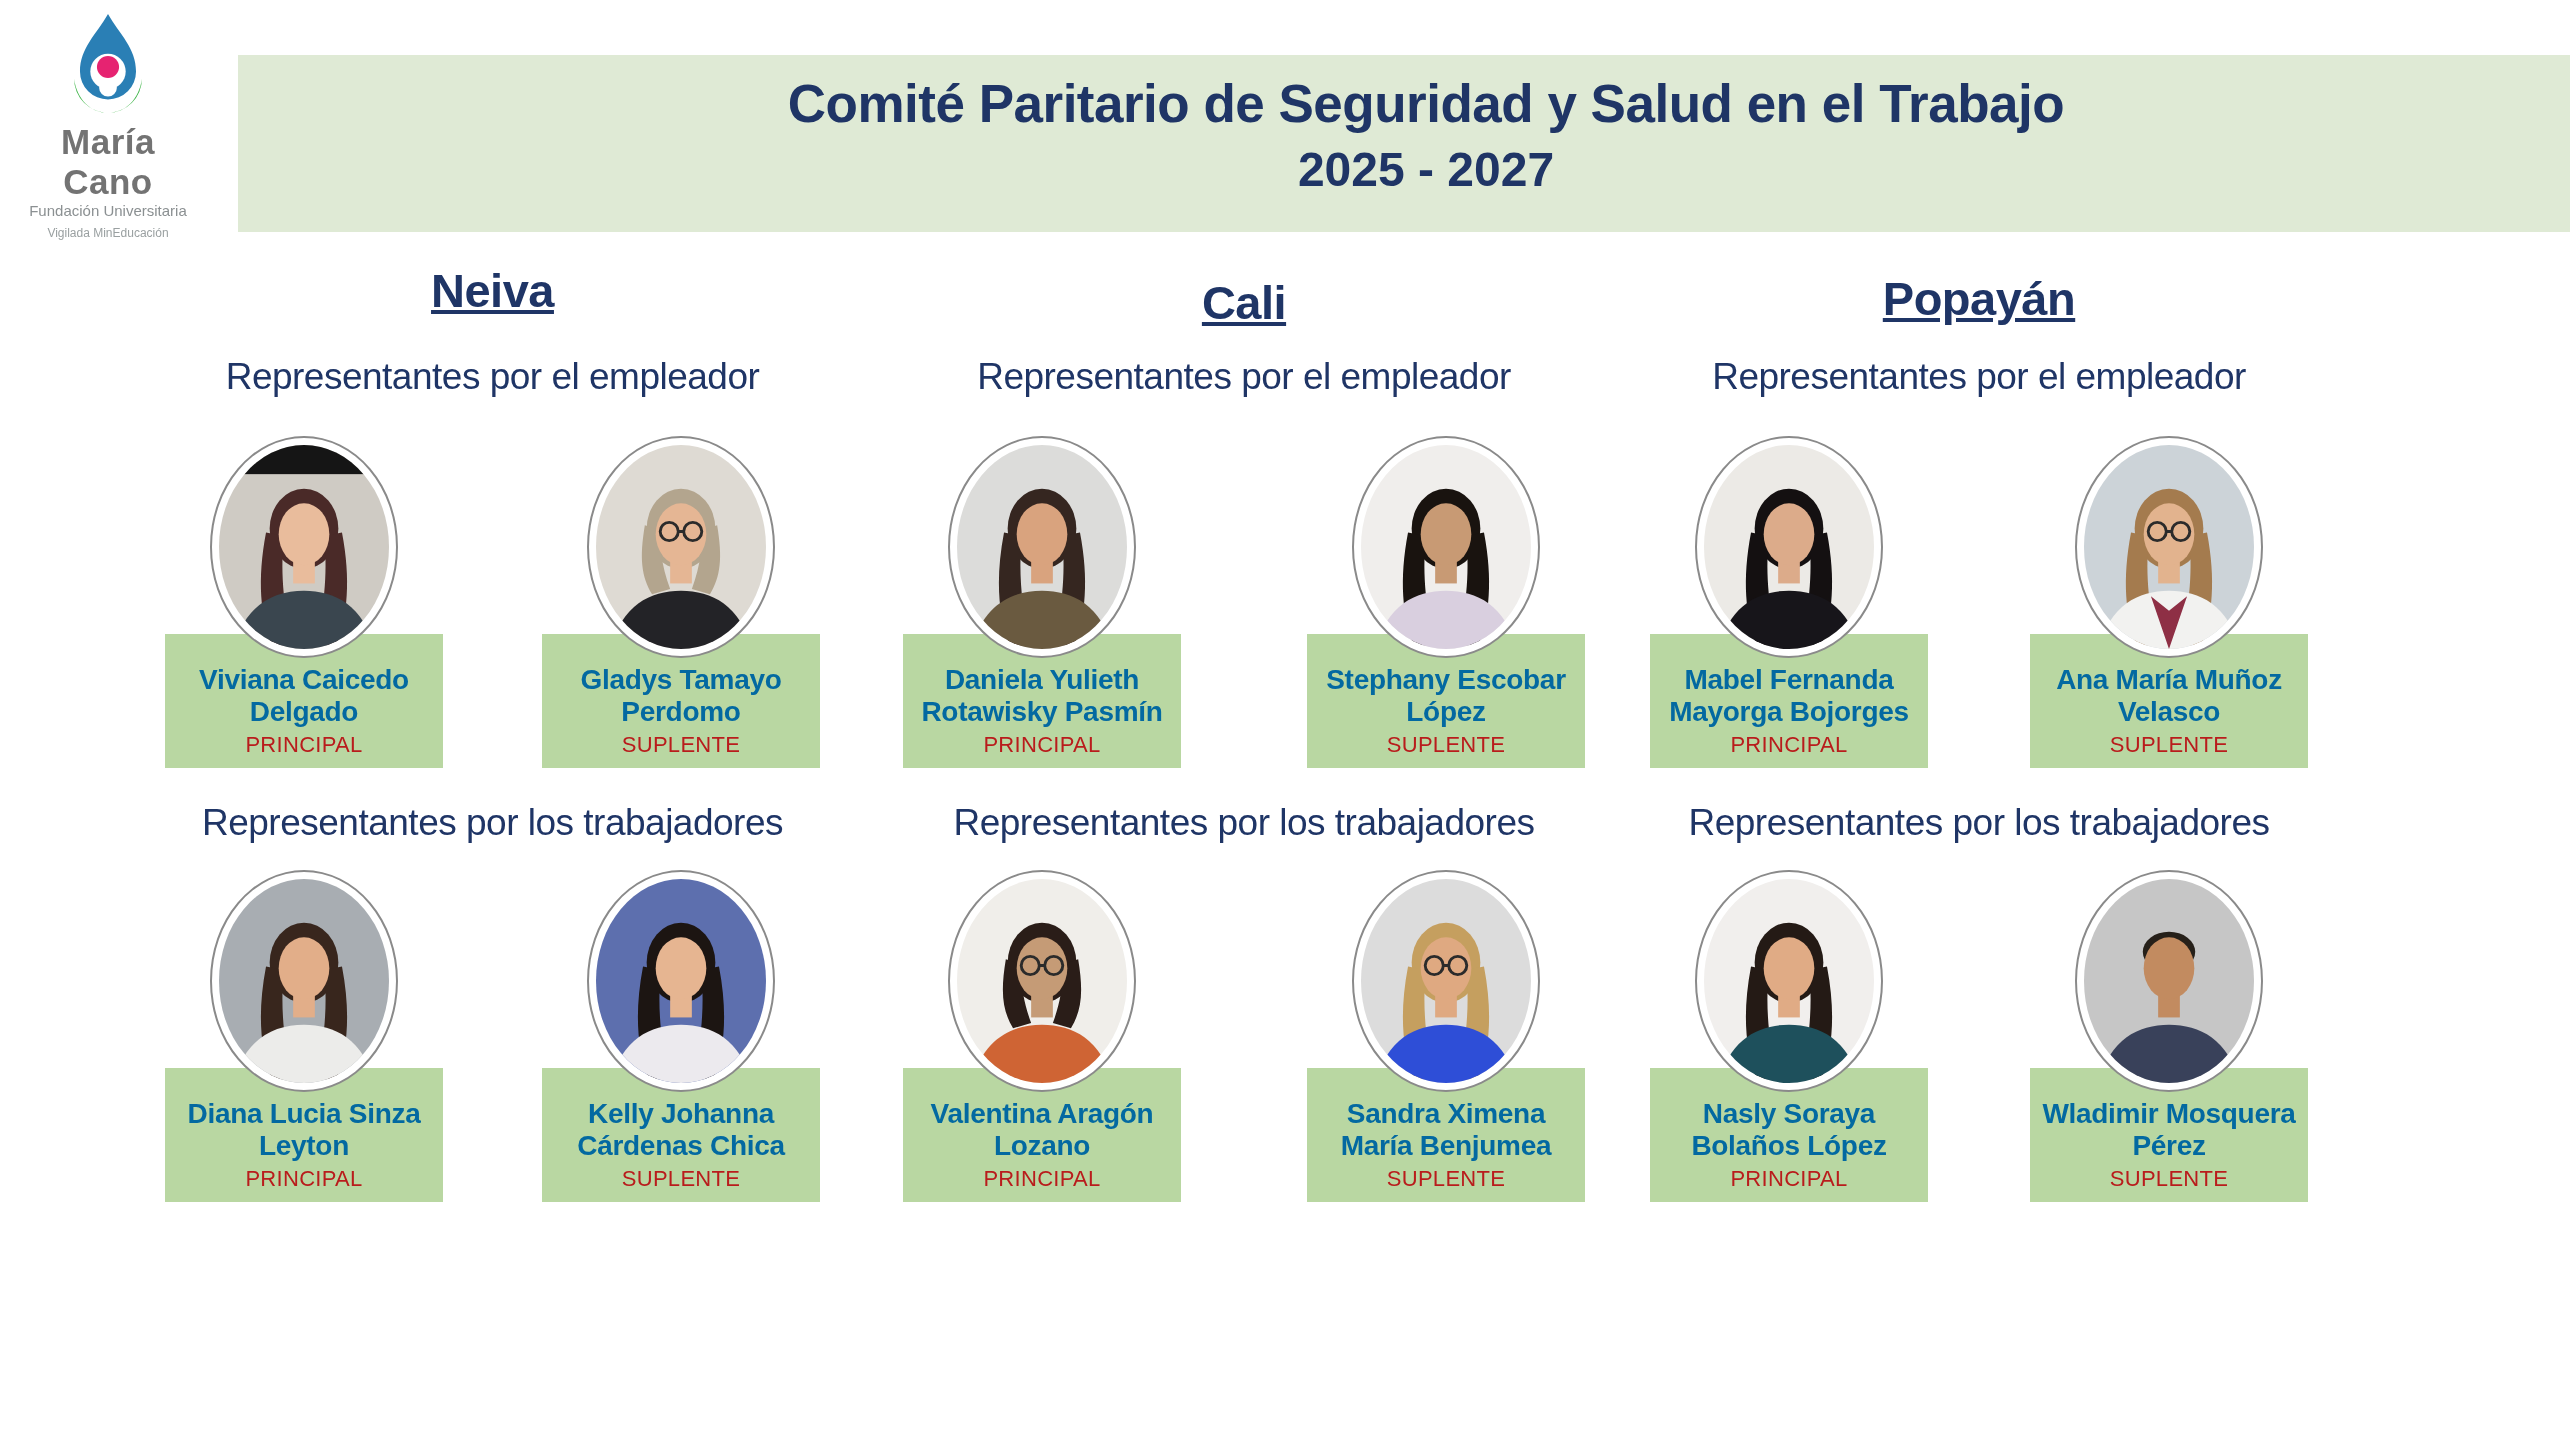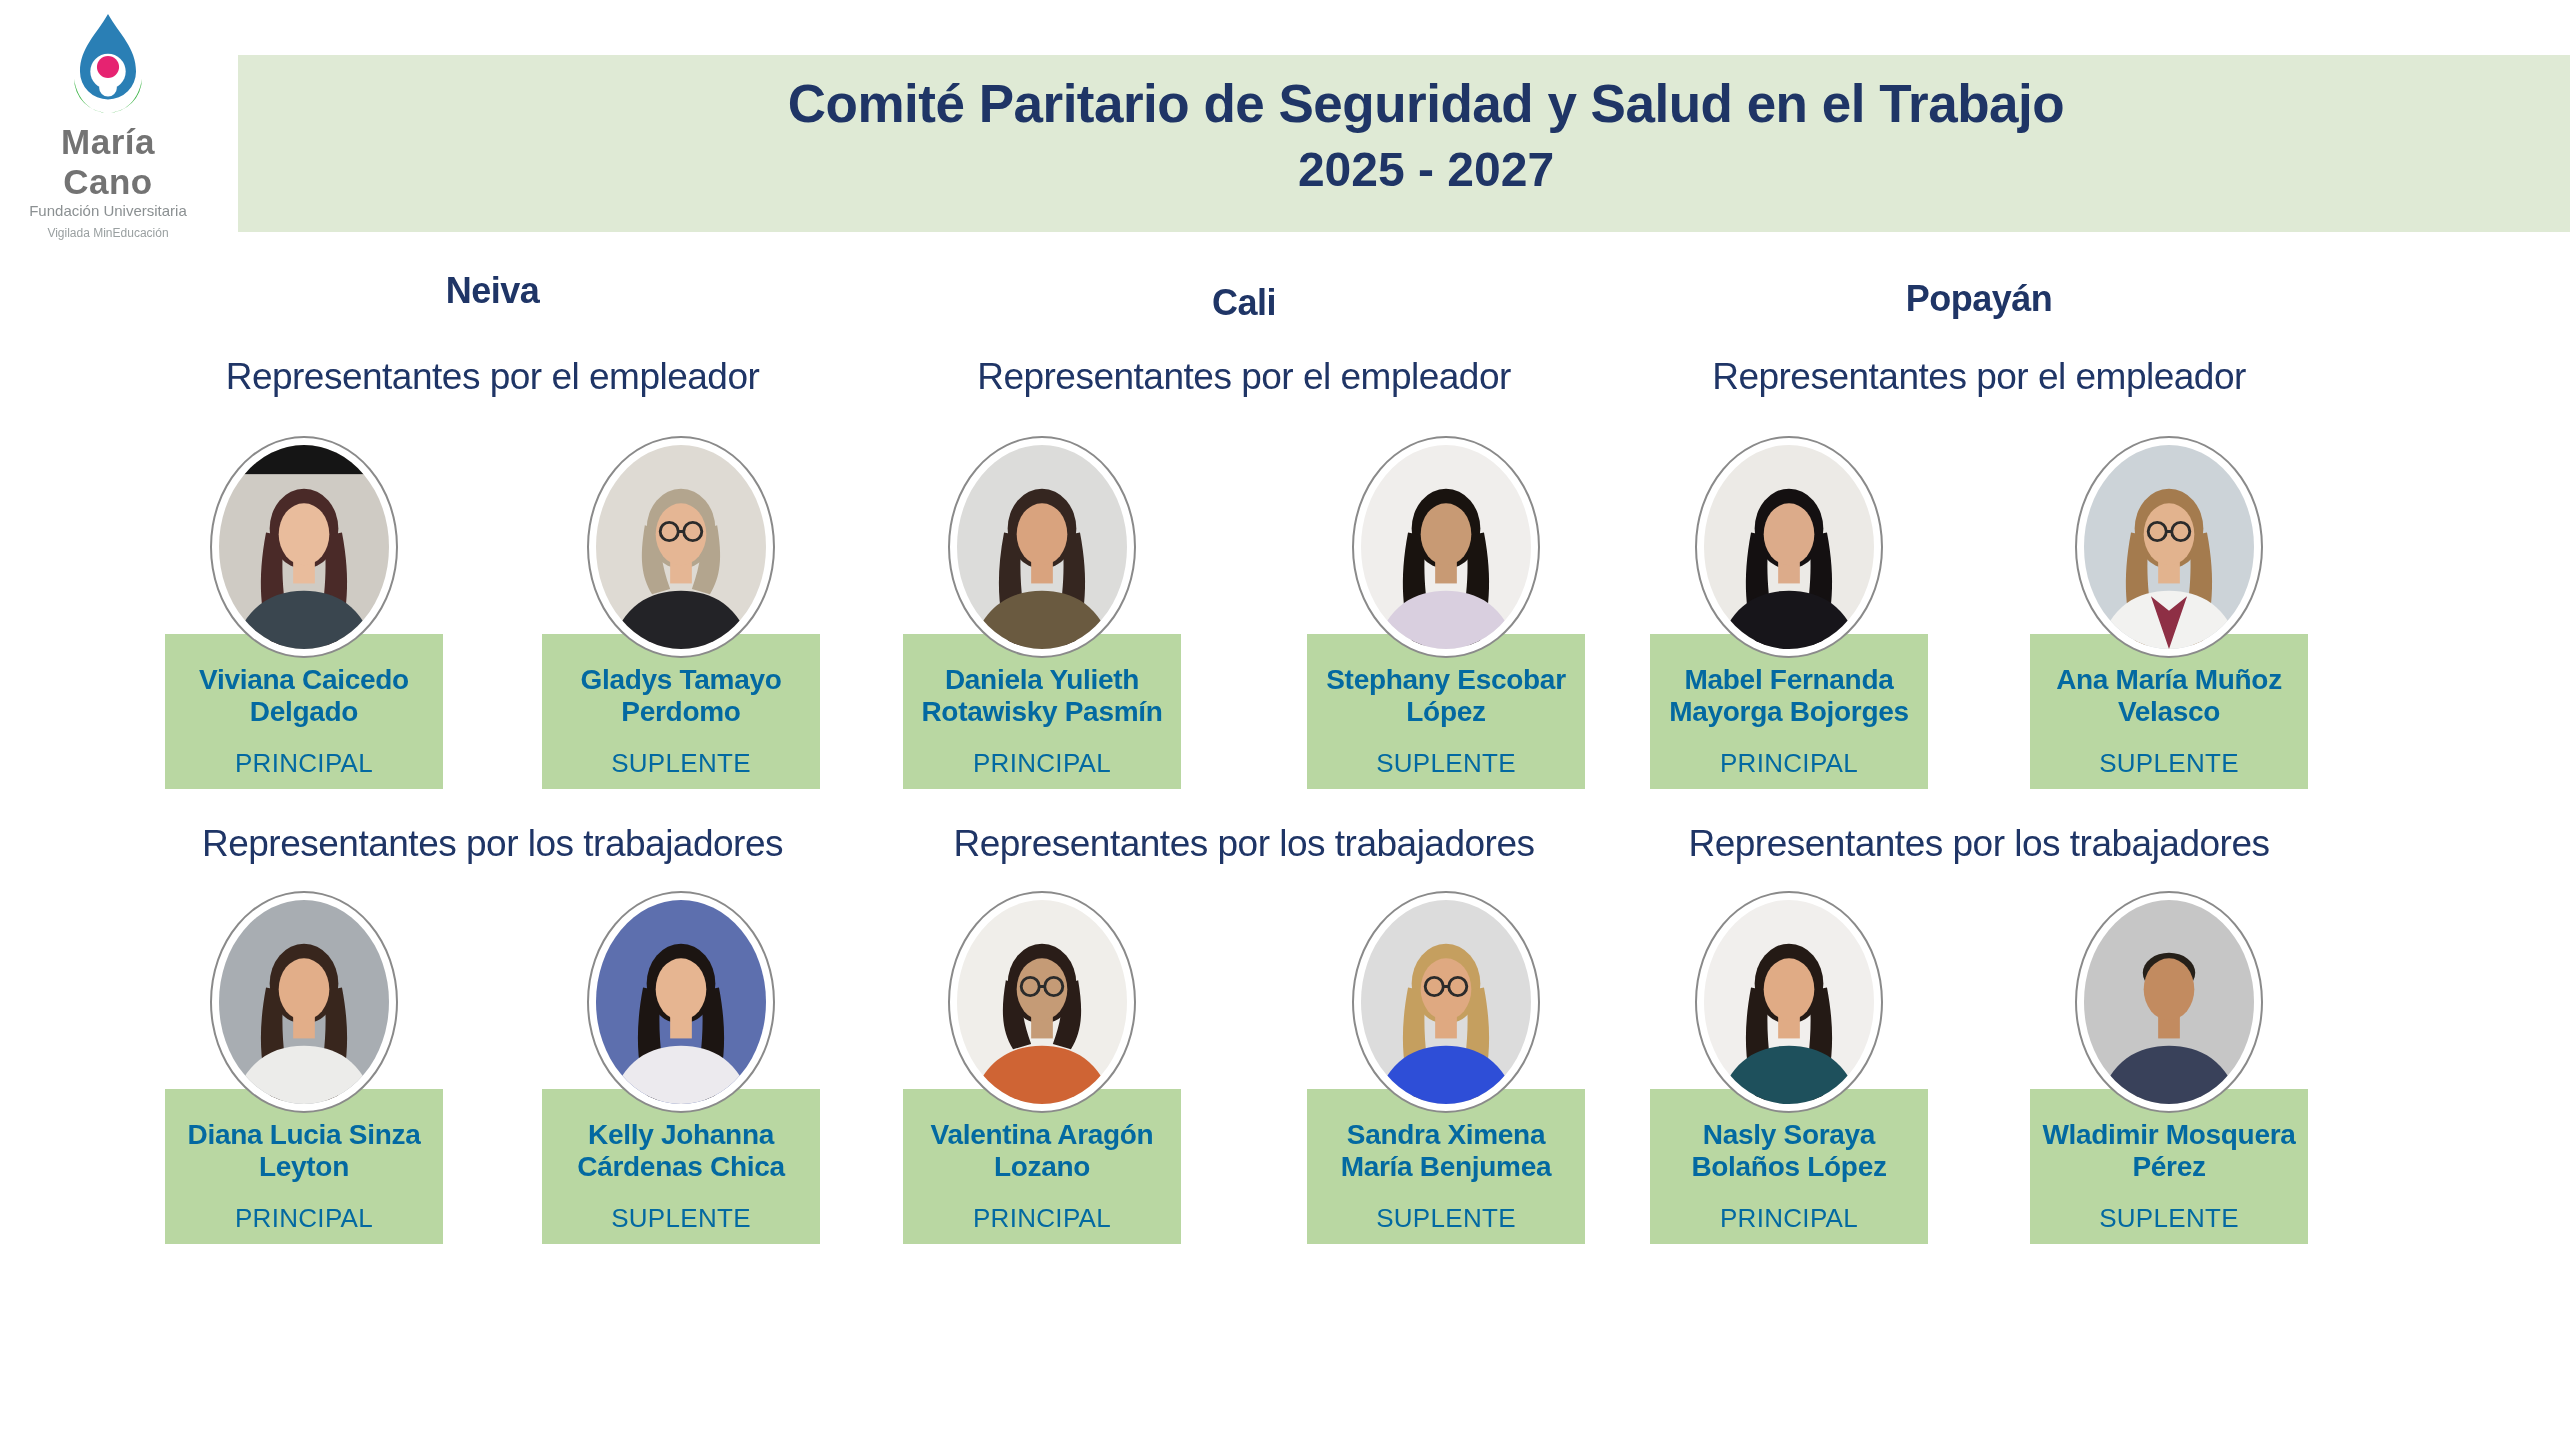--- a/index.html
+++ b/index.html
@@ -28,21 +28,21 @@
     background:var(--banner-bg);text-align:center;color:var(--navy);
   }
   .banner .t1{padding-top:18px;font-size:53px;font-weight:bold;letter-spacing:-0.5px;}
   .banner .t2{padding-top:8px;font-size:48px;font-weight:bold;}
 
   
   .column{position:absolute;top:262px;text-align:center;color:var(--navy);}
   .col-0{left:165px;width:655px;}
   .col-1{left:903px;width:682px;}
   .col-2{left:1650px;width:658px;}
-  .city{height:64px;line-height:58px;font-size:36px;font-weight:bold;letter-spacing:-0.5px;}
+  .city{height:64px;line-height:58px;font-size:47px;font-weight:bold;letter-spacing:-0.5px;text-decoration:underline;}
   .col-1 .city{transform:translateY(12px);}
   .col-2 .city{transform:translateY(8px);}
   .subheader{margin-top:28px;height:46px;line-height:46px;font-size:37px;letter-spacing:-0.5px;}
   .people-row{display:flex;justify-content:space-between;margin-top:36px;}
   .people-row.second{margin-top:24px;}
   .subheader.second{margin-top:32px;}
 
   
   .person-card{width:278px;}
   .photo{
@@ -50,21 +50,21 @@
     background:#ffffff;border:2px solid var(--outline);border-radius:50%;
     padding:7px;position:relative;z-index:2;
   }
   .photo-inner{width:100%;height:100%;border-radius:50%;overflow:hidden;}
   .photo-inner svg{width:100%;height:100%;display:block;}
   .label{
     background:var(--card-bg);min-height:128px;box-sizing:border-box;
     padding:30px 4px 10px;
   }
   .pname{font-size:28px;font-weight:bold;color:#0369a1;line-height:1.14;letter-spacing:-0.3px;}
-  .prole{font-size:26px;color:#0369a1;margin-top:20px;letter-spacing:.3px;}
+  .prole{font-size:22px;color:#b91c1c;margin-top:4px;letter-spacing:.3px;}
 </style>
 </head>
 <body>
 
 <div class="slide">
 
   <div class="logo">
     <svg viewBox="0 0 160 160">
       <path d="M34,96 a46,46 0 0 0 92,0 c-4,28 -22,46 -46,46 s-42,-18 -46,-46 z" fill="#3fb549"></path>
       <path d="M80,8 C64,36 42,54 42,86 a38,38 0 0 0 76,0 C118,54 96,36 80,8 Z" fill="#2a7fb5"></path>

